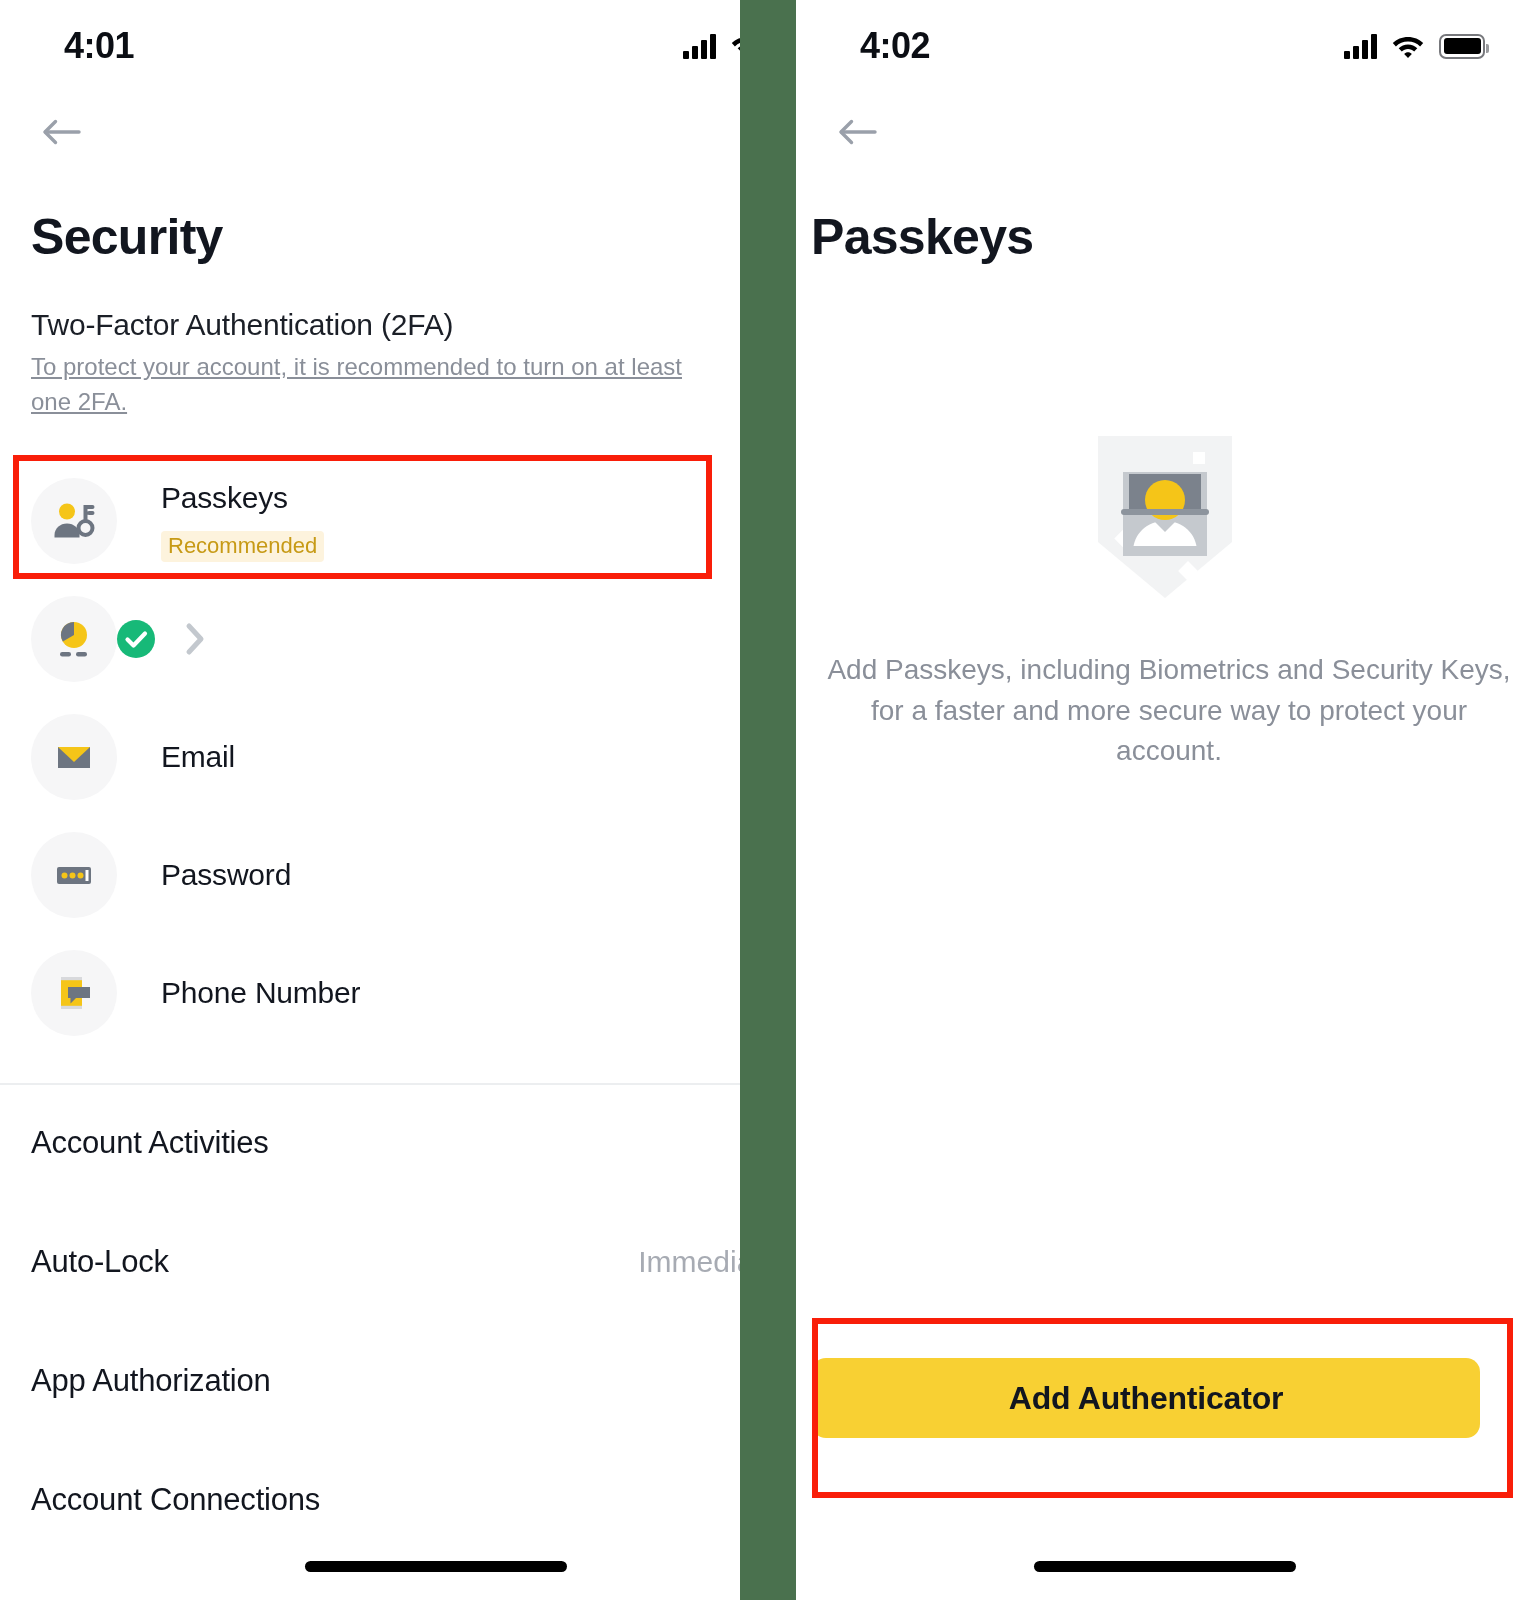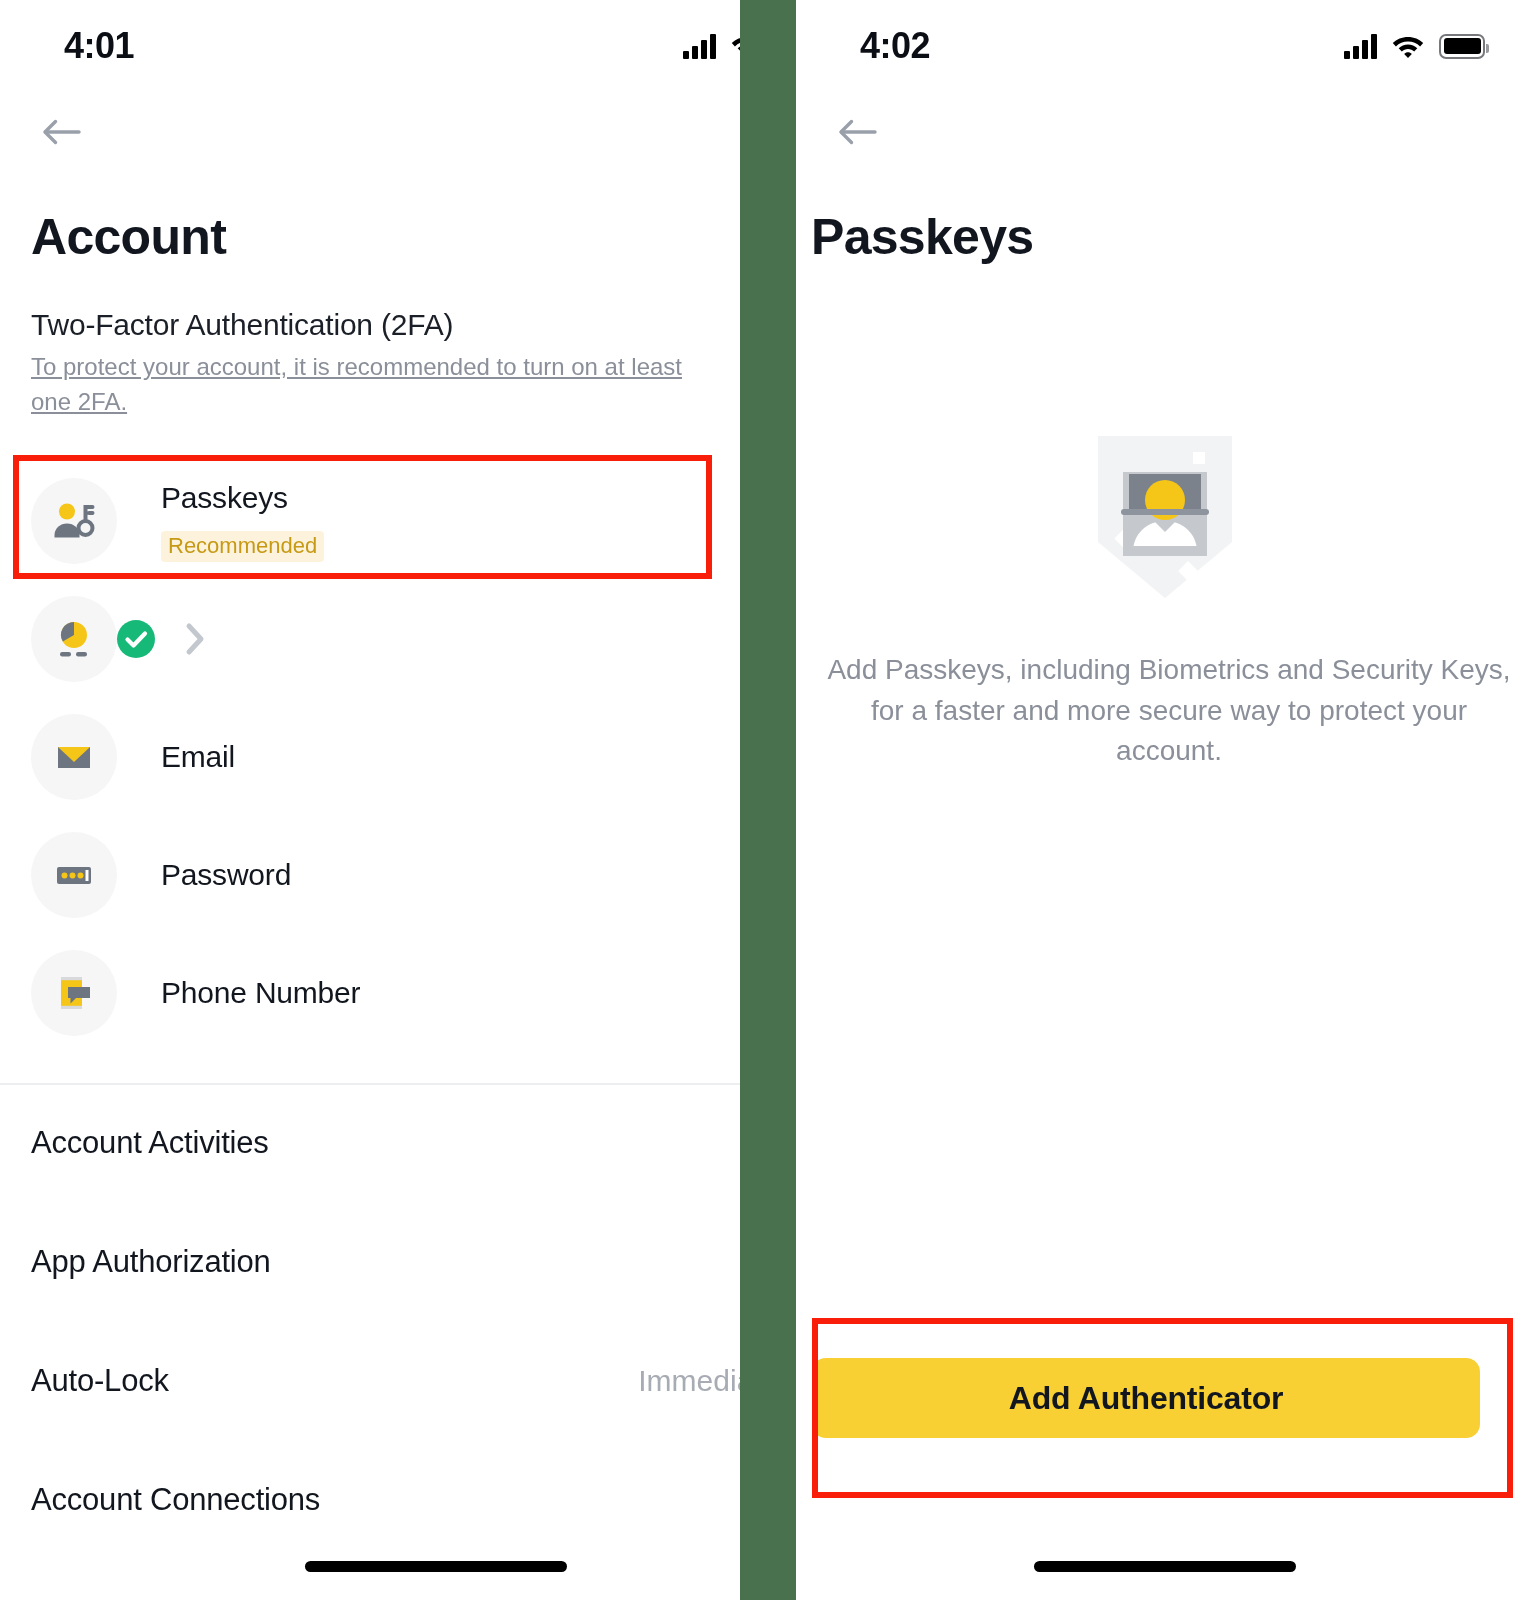--- a/index.html
+++ b/index.html
@@ -131,21 +131,21 @@
       </div>
     </div>
 
     <div class="backbtn">
       <svg viewBox="0 0 40 32">
         <path d="M13.5 5.5 L3 16 L13.5 26.5" fill="none" stroke="#9aa0aa" stroke-width="3.4" stroke-linecap="round" stroke-linejoin="round"></path>
         <path d="M3.4 16 H37" fill="none" stroke="#9aa0aa" stroke-width="3.4" stroke-linecap="round"></path>
       </svg>
     </div>
 
-    <div class="page-title">Account</div>
+    <div class="page-title">Security</div>
 
     <div class="section-title">Two-Factor Authentication (2FA)</div>
     <div class="section-desc">To protect your account, it is recommended to turn on at least one 2FA.</div>
 
     <div class="tfa-list">
 
       <div class="row2fa">
         <div class="icon-circle">
           <svg viewBox="0 0 50 50">
             <circle cx="18" cy="15.5" r="8" fill="#f5c518"></circle>
@@ -254,28 +254,28 @@
     <div class="section-sep"></div>
 
     <div class="settings-list">
       <div class="rowset">
         <div class="rowset-label">Account Activities</div>
         <svg class="chevron" viewBox="0 0 22 34">
           <path d="M4 4 L16 17 L4 30" fill="none" stroke="#c3c8ce" stroke-width="5" stroke-linecap="round" stroke-linejoin="round"></path>
         </svg>
       </div>
       <div class="rowset">
-        <div class="rowset-label">App Authorization</div>
+        <div class="rowset-label">Auto-Lock</div>
+        <div class="rowset-value">Immediately</div>
         <svg class="chevron" viewBox="0 0 22 34">
           <path d="M4 4 L16 17 L4 30" fill="none" stroke="#c3c8ce" stroke-width="5" stroke-linecap="round" stroke-linejoin="round"></path>
         </svg>
       </div>
       <div class="rowset">
-        <div class="rowset-label">Auto-Lock</div>
-        <div class="rowset-value">Immediately</div>
+        <div class="rowset-label">App Authorization</div>
         <svg class="chevron" viewBox="0 0 22 34">
           <path d="M4 4 L16 17 L4 30" fill="none" stroke="#c3c8ce" stroke-width="5" stroke-linecap="round" stroke-linejoin="round"></path>
         </svg>
       </div>
       <div class="rowset">
         <div class="rowset-label">Account Connections</div>
         <svg class="chevron" viewBox="0 0 22 34">
           <path d="M4 4 L16 17 L4 30" fill="none" stroke="#c3c8ce" stroke-width="5" stroke-linecap="round" stroke-linejoin="round"></path>
         </svg>
       </div>

